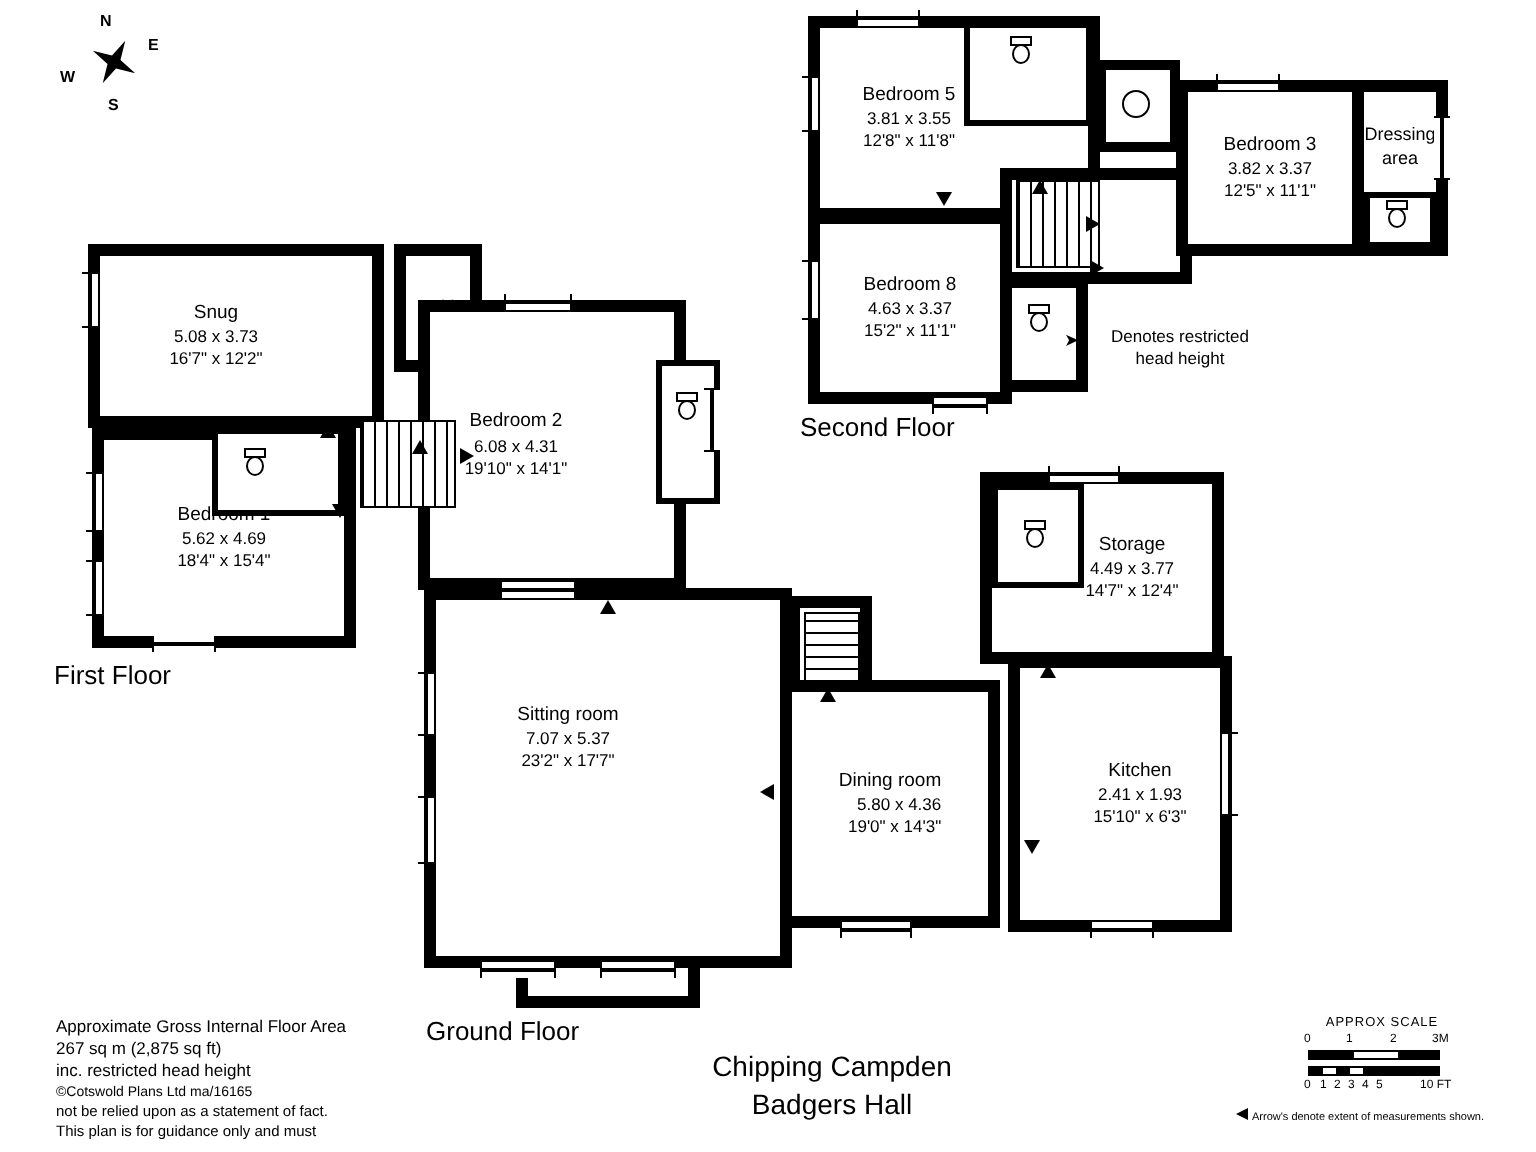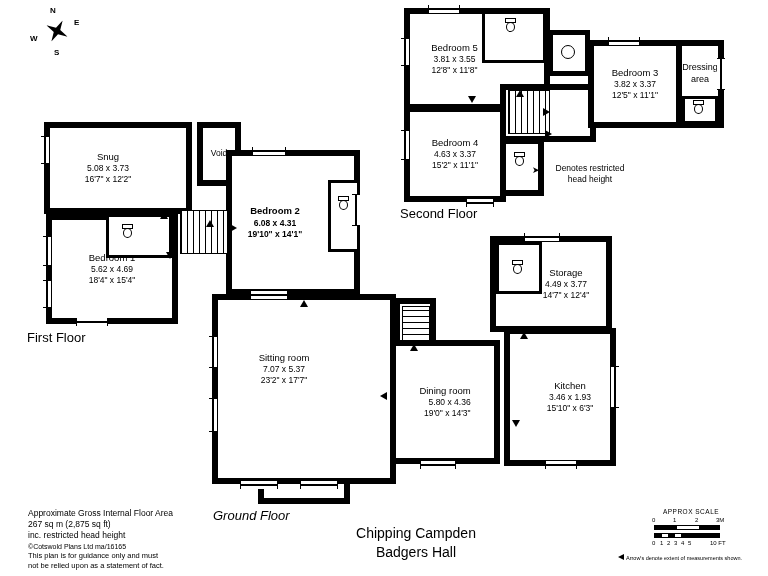--- a/index.html
+++ b/index.html
@@ -55,21 +55,21 @@
 
   <div class="room" style="left:404px;top:8px;width:146px;height:102px;padding-right:45px;">
     <div class="rlabel">
       <div class="rname">Bedroom 5</div>
       <div class="rdim">3.81 x 3.55</div>
       <div class="rdim">12'8" x 11'8"</div>
     </div>
   </div>
   <div class="room" style="left:404px;top:106px;width:102px;height:96px;">
     <div class="rlabel">
-      <div class="rname">Bedroom 4</div>
+      <div class="rname">Bedroom 8</div>
       <div class="rdim">4.63 x 3.37</div>
       <div class="rdim">15'2" x 11'1"</div>
     </div>
   </div>
   <div class="room" style="left:500px;top:84px;width:96px;height:58px;"></div>
   <div class="room" style="left:548px;top:30px;width:42px;height:46px;border-width:5px;"></div>
   <div class="room" style="left:588px;top:40px;width:94px;height:88px;">
     <div class="rlabel">
       <div class="rname">Bedroom 3</div>
       <div class="rdim">3.82 x 3.37</div>
@@ -108,21 +108,21 @@
       <div class="rname">Snug</div>
       <div class="rdim">5.08 x 3.73</div>
       <div class="rdim">16'7" x 12'2"</div>
     </div>
   </div>
   <div class="room" style="left:197px;top:122px;width:44px;height:64px;">
     <div class="rlabel">
         <div class="rname" style="font-size:8.5px;">Void</div>
       </div>
   </div>
-  <div class="room" style="left:226px;top:150px;width:134px;height:145px;padding-right:36px;font-weight:bold;">
+  <div class="room" style="left:209px;top:150px;width:134px;height:145px;padding-right:36px;">
     <div class="rlabel">
       <div class="rname">Bedroom 2</div>
       <div class="rdim">6.08 x 4.31</div>
       <div class="rdim">19'10" x 14'1"</div>
     </div>
   </div>
   <div class="room" style="left:46px;top:214px;width:132px;height:110px;">
     <div class="rlabel">
       <div class="rname">Bedroom 1</div>
       <div class="rdim">5.62 x 4.69</div>
@@ -165,58 +165,58 @@
   <div class="room" style="left:490px;top:236px;width:122px;height:96px;padding-left:30px;">
     <div class="rlabel">
       <div class="rname">Storage</div>
       <div class="rdim">4.49 x 3.77</div>
       <div class="rdim">14'7" x 12'4"</div>
     </div>
   </div>
   <div class="room" style="left:504px;top:328px;width:112px;height:138px;padding-left:20px;">
     <div class="rlabel">
       <div class="rname">Kitchen</div>
-      <div class="rdim">3.46 x 1.93</div>
+      <div class="rdim">2.41 x 1.93</div>
       <div class="rdim">15'10" x 6'3"</div>
     </div>
   </div>
   <div class="room room--sub" style="left:496px;top:242px;width:46px;height:52px;"></div>
   <div class="stairsV" style="left:402px;top:306px;width:26px;height:34px;"></div>
   <div class="wc" style="left:512px;top:260px;"></div>
   <div class="winH" style="left:240px;top:481px;width:36px;"></div>
   <div class="winH" style="left:300px;top:481px;width:36px;"></div>
   <div class="winV" style="left:209px;top:336px;height:30px;"></div>
   <div class="winV" style="left:209px;top:398px;height:32px;"></div>
   <div class="winH" style="left:250px;top:291px;width:36px;"></div>
   <div class="winH" style="left:420px;top:461px;width:34px;"></div>
   <div class="winV" style="left:611px;top:366px;height:40px;"></div>
   <div class="winH" style="left:524px;top:233px;width:34px;"></div>
   <div class="winH" style="left:545px;top:461px;width:30px;"></div>
   <div class="arw arw-up" style="left:410px;top:344px;"></div>
   <div class="arw arw-left" style="left:380px;top:392px;"></div>
   <div class="arw arw-up" style="left:520px;top:332px;"></div>
   <div class="arw arw-down" style="left:512px;top:420px;"></div>
   <div class="arw arw-up" style="left:300px;top:300px;"></div>
-  <div class="floorlabel" style="left:213px;top:508px;font-style:italic;">Ground Floor</div>
+  <div class="floorlabel" style="left:213px;top:508px;">Ground Floor</div>
 
   <div class="compass">
     <span style="left:20px;top:0;">N</span>
     <span style="left:44px;top:12px;">E</span>
     <span style="left:0;top:28px;">W</span>
     <span style="left:24px;top:42px;">S</span>
     <div class="compass-star"></div>
   </div>
 
   <div class="footer-block">
     <div>Approximate Gross Internal Floor Area</div>
     <div>267 sq m (2,875 sq ft)</div>
     <div>inc. restricted head height</div>
     <div class="footer-small">©Cotswold Plans Ltd ma/16165</div>
+    <div class="footer-disc">not be relied upon as a statement of fact.</div>
     <div class="footer-disc">This plan is for guidance only and must</div>
-    <div class="footer-disc">not be relied upon as a statement of fact.</div>
   </div>
 
   <div class="title-block">
     <div>Chipping Campden</div>
     <div>Badgers Hall</div>
   </div>
 
   <div class="scale">
     <div class="scale-title">APPROX SCALE</div>
     <span class="slab" style="left:34px;top:9px;">0</span>

